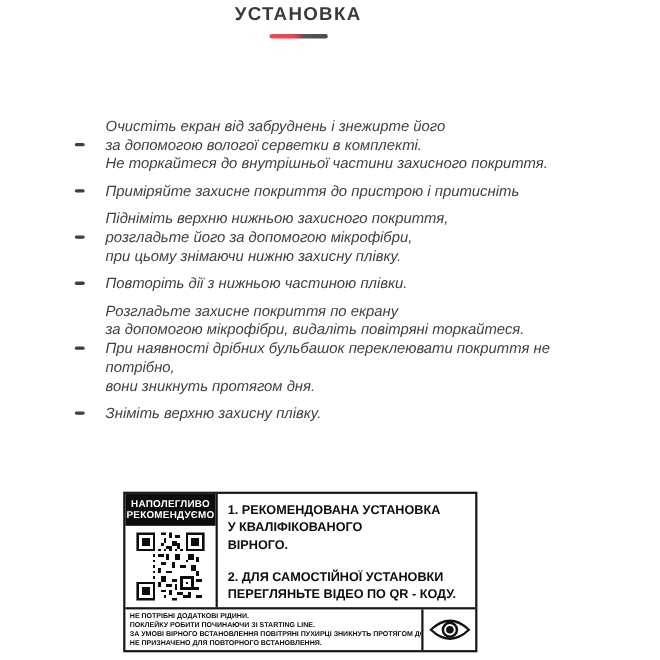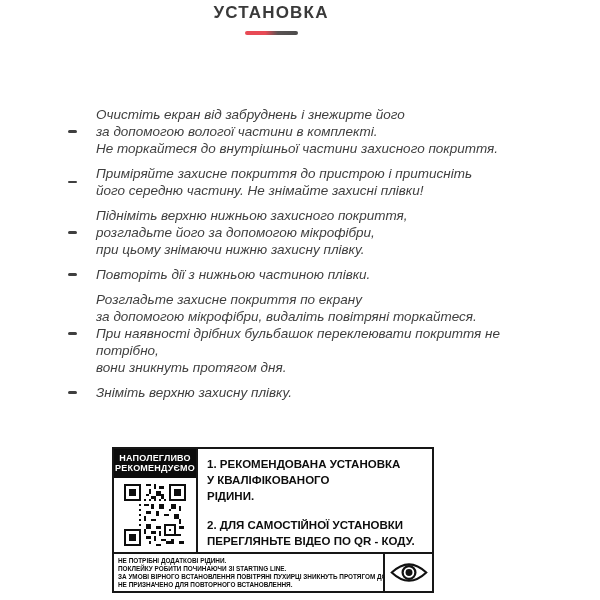--- a/index.html
+++ b/index.html
@@ -51,32 +51,31 @@
   <div class="divider"></div>
 
   <div class="steps">
 
     <div class="step">
       <div class="dash-col">
           <span class="dash"></span>
         </div>
       <div class="step-lines">
         <div>Очистіть екран від забруднень і знежирте його</div>
-        <div>за допомогою вологої частини в комплекті.</div>
+        <div>за допомогою вологої серветки в комплекті.</div>
         <div>Не торкайтеся до внутрішньої частини захисного покриття.</div>
       </div>
     </div>
 
     <div class="step">
       <div class="dash-col">
           <span class="dash"></span>
         </div>
       <div class="step-lines">
         <div>Приміряйте захисне покриття до пристрою і притисніть</div>
-        <div>його середню частину. Не знімайте захисні плівки!</div>
       </div>
     </div>
 
     <div class="step">
       <div class="dash-col">
           <span class="dash"></span>
         </div>
       <div class="step-lines">
         <div>Підніміть верхню нижньою захисного покриття,</div>
         <div>розгладьте його за допомогою мікрофібри,</div>
@@ -191,21 +190,21 @@
               <rect x="13" y="24" width="2" height="1"></rect>
                 <rect x="17" y="23" width="2" height="1"></rect>
             </g>
           </svg>
         </div>
       </div>
       <div class="rec-right">
         <div class="rec-point">
           <div>1. РЕКОМЕНДОВАНА УСТАНОВКА</div>
           <div>У КВАЛІФІКОВАНОГО</div>
-          <div>РІДИНИ.</div>
+          <div>ВІРНОГО.</div>
         </div>
         <div class="rec-point second">
           <div>2. ДЛЯ САМОСТІЙНОЇ УСТАНОВКИ</div>
           <div>ПЕРЕГЛЯНЬТЕ ВІДЕО ПО QR - КОДУ.</div>
         </div>
       </div>
     </div>
     <div class="rec-bottom">
       <div class="rec-notes">
         <div>НЕ ПОТРІБНІ ДОДАТКОВІ РІДИНИ.</div>

